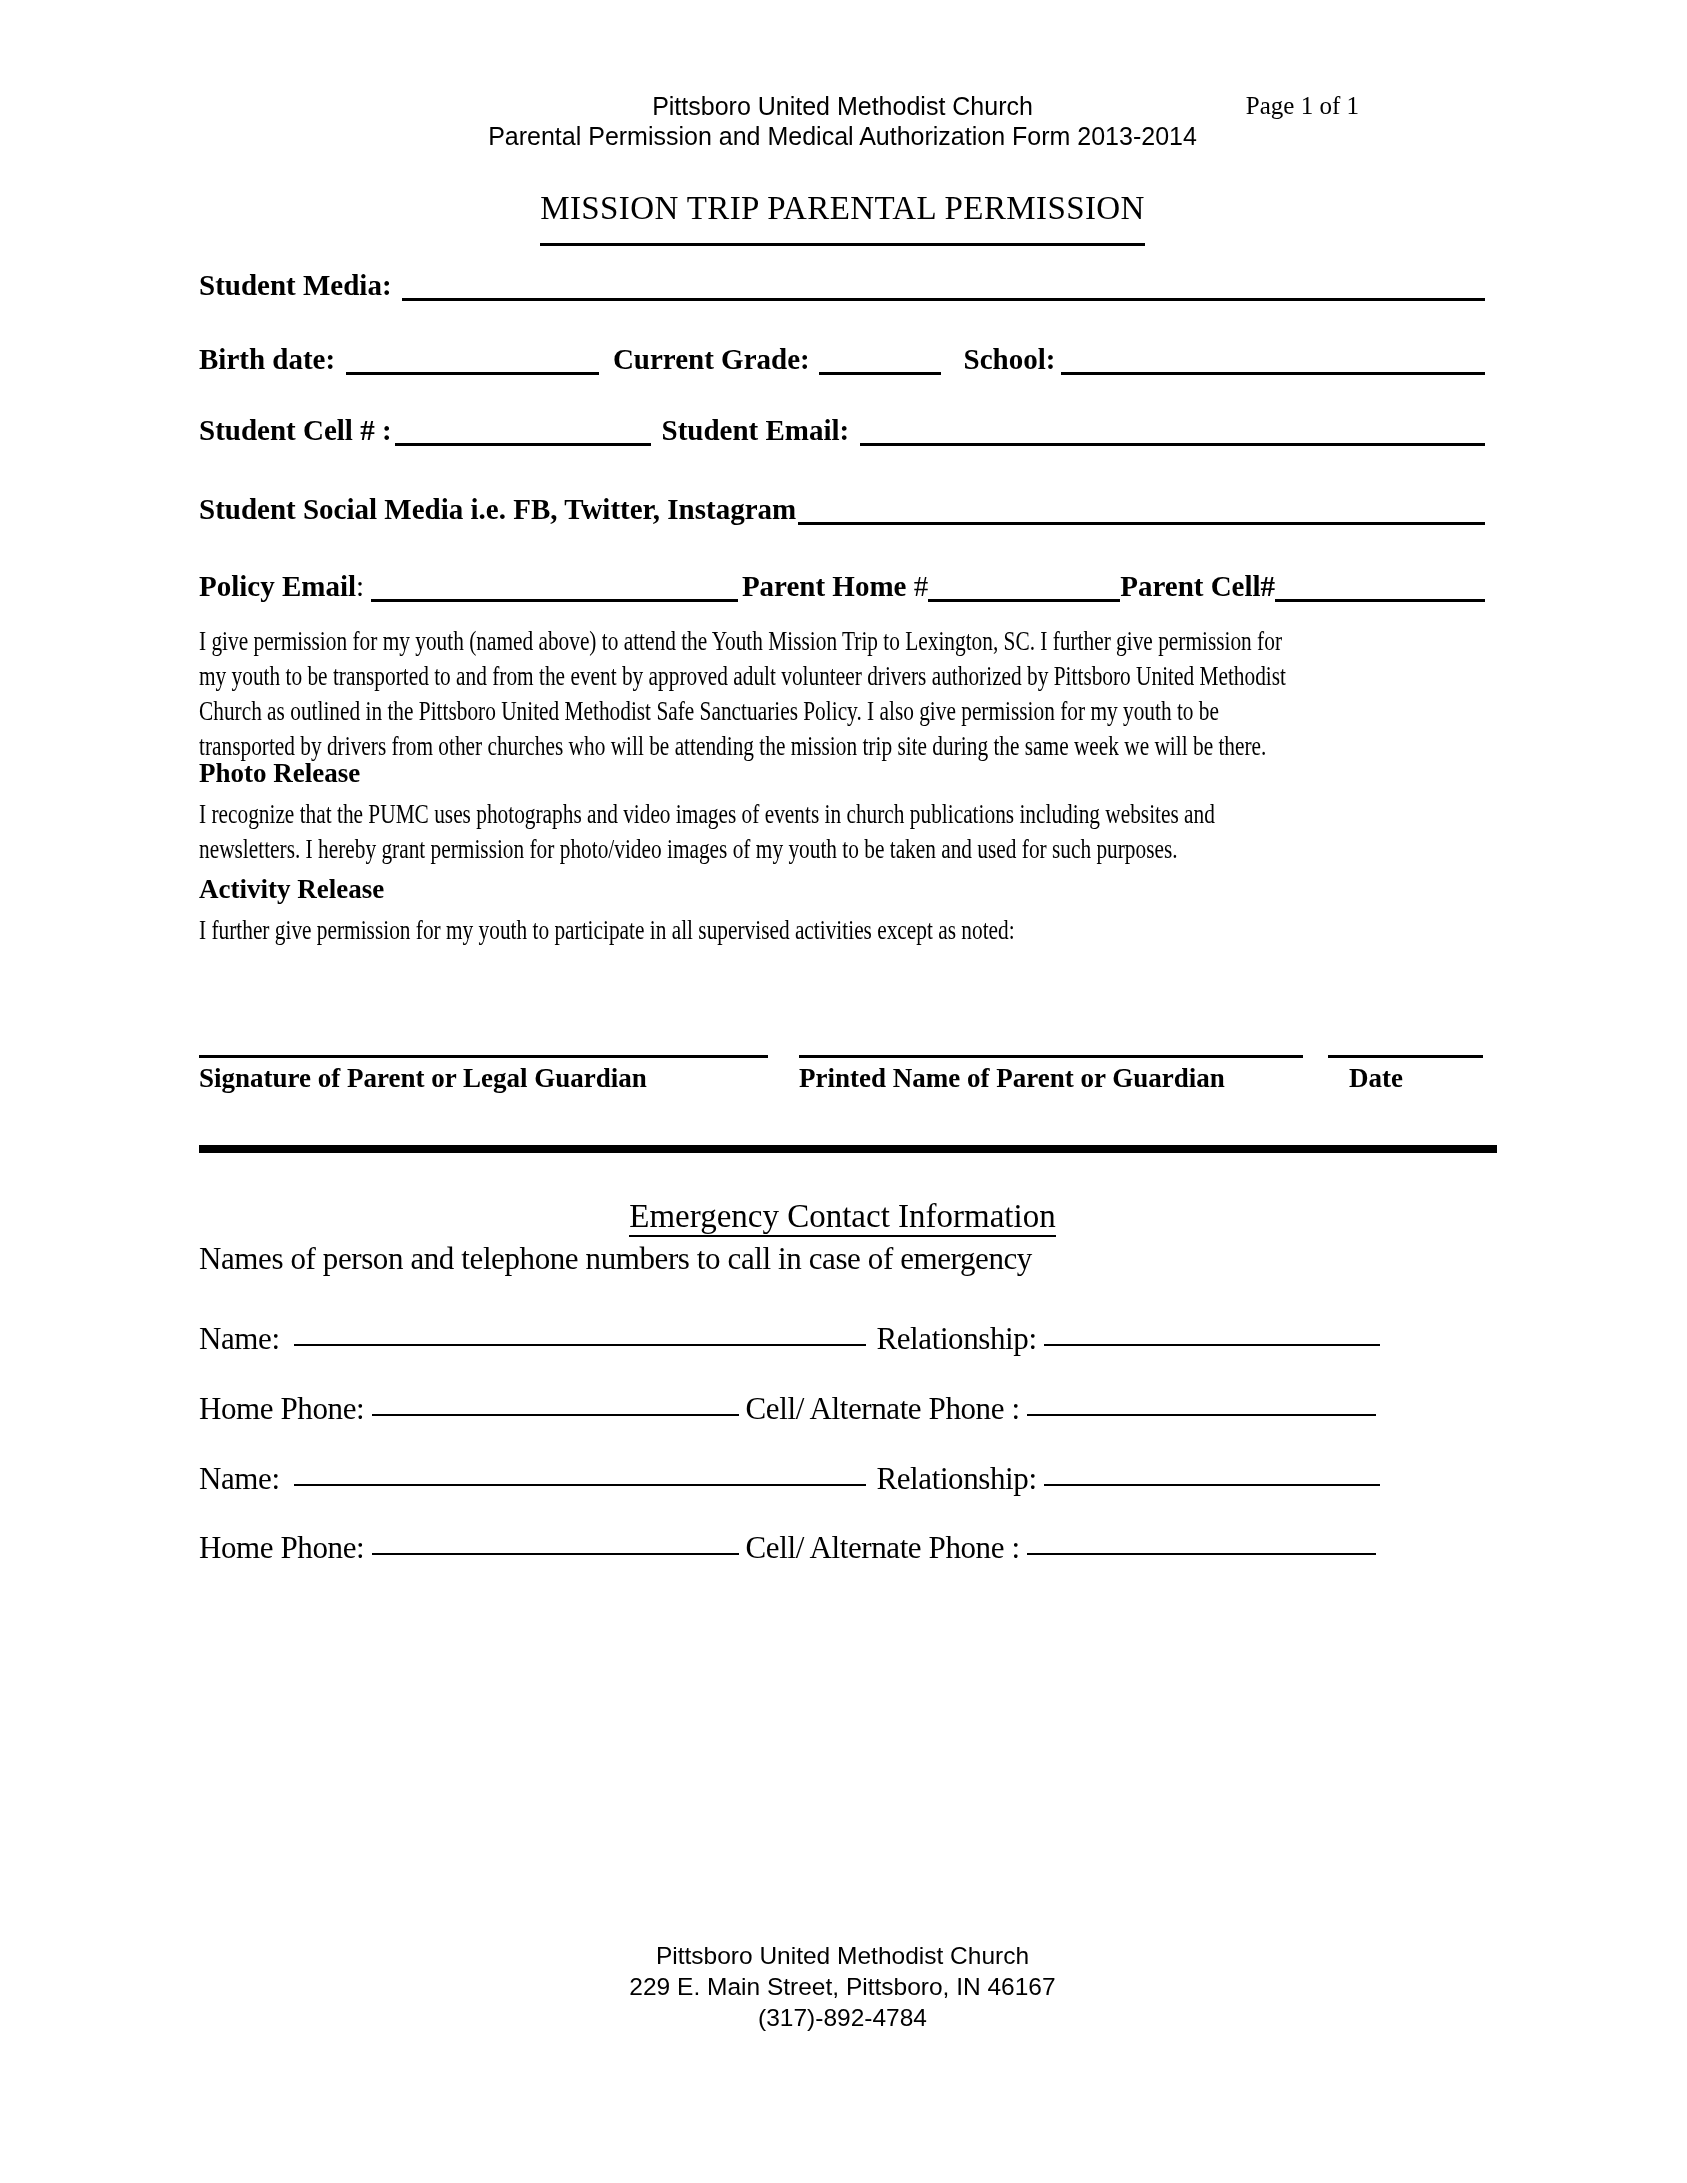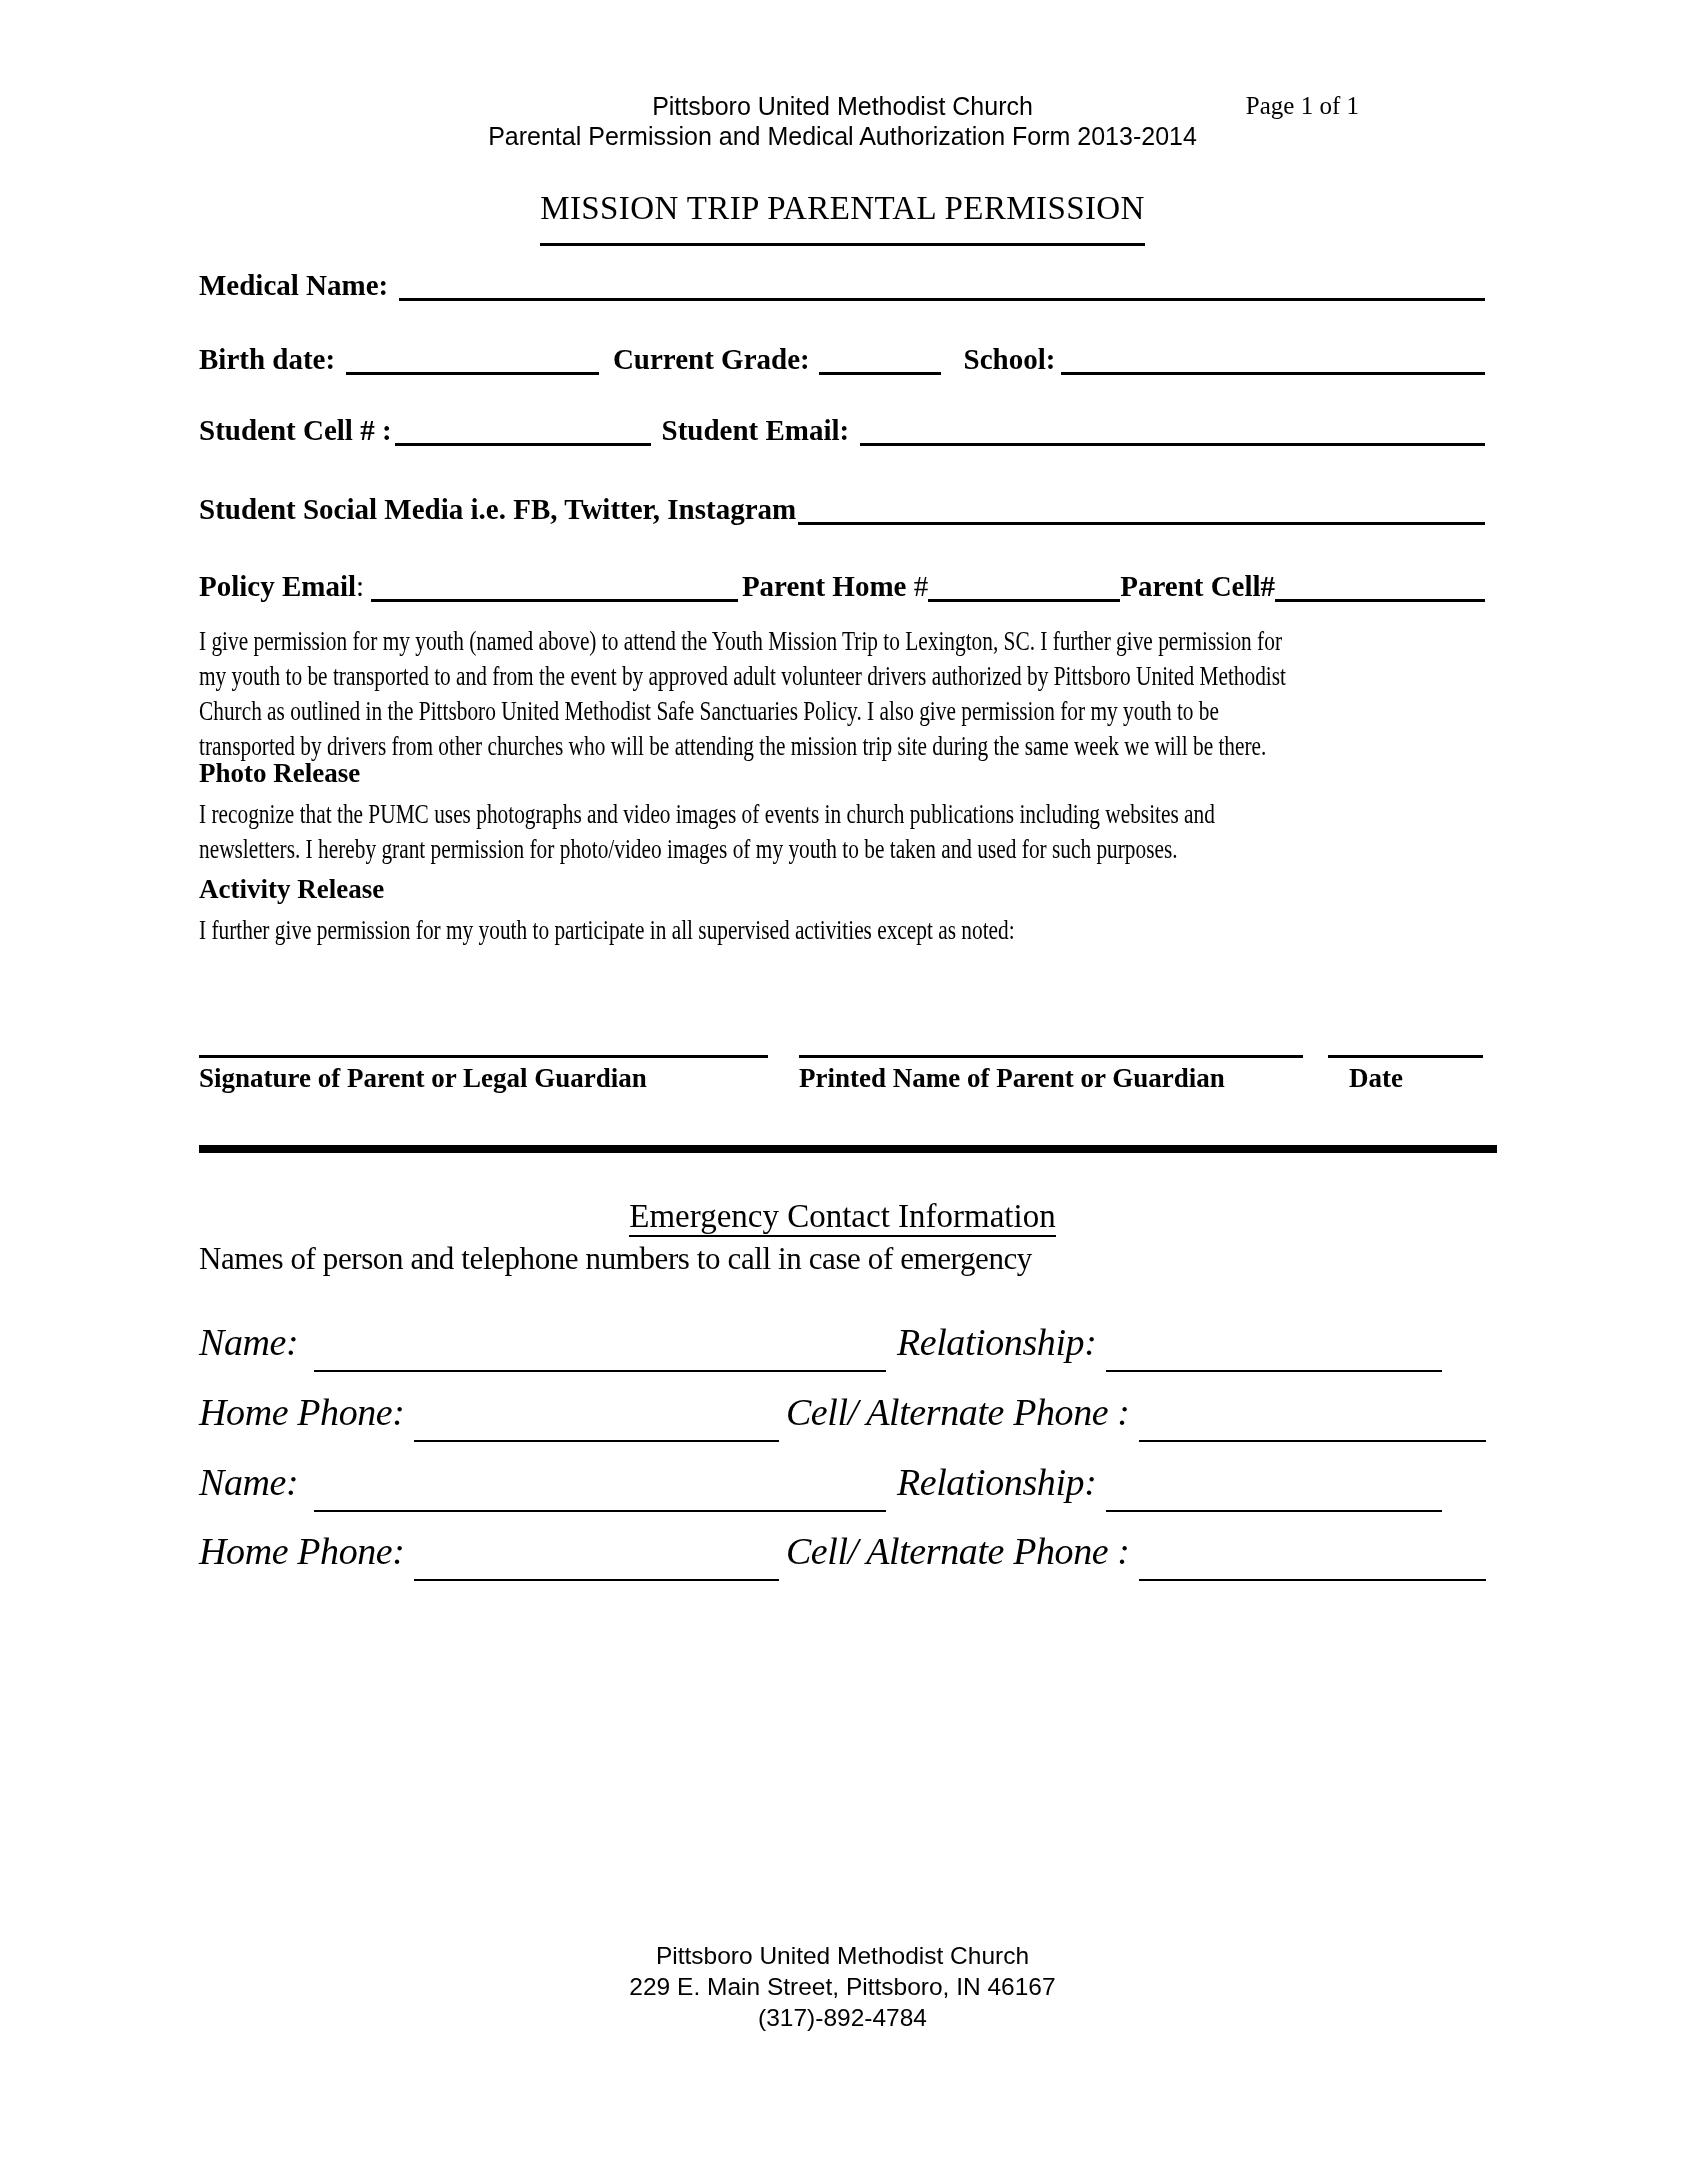--- a/index.html
+++ b/index.html
@@ -74,22 +74,22 @@
   }
   .em-title-wrap span {
     font-size:33px; border-bottom:2.6px solid #000; padding-bottom:0.9px;
   }
   .em-sub {
     position:absolute; top:1240px; left:199px;
     font-size:31px; letter-spacing:-0.4px; line-height:1.2;
   }
   .em-row {
     position:absolute; left:199px; width:1287px;
-    display:flex; align-items:flex-end;
-    font-size:38px; letter-spacing:-0.4px; line-height:1.2;font-style:italic;
+    display:flex; align-items:center;
+    font-size:31px; letter-spacing:-0.4px; line-height:1.2;
   }
   .eln {
     display:block; height:0;
     border-bottom:2.6px solid #000;
     position:relative; top:6.1px;
   }
   .footer-block {
     position:absolute; top:1940px; left:199px; width:1287px;
     text-align:center; font-size:24.5px; line-height:31px;
     white-space:pre-line;
@@ -109,21 +109,21 @@
     <div>Pittsboro United Methodist Church</div>
     <div>Parental Permission and Medical Authorization Form 2013-2014</div>
   </div>
   <div class="page-info sans">Page 1 of 1</div>
 
   <div class="title-wrap">
     <span>MISSION TRIP PARENTAL PERMISSION</span>
   </div>
 
   <div class="row" style="top:268px">
-    <span class="lbl">Medical Name: </span>
+    <span class="lbl">Student Media: </span>
     <span class="ln grow ml4"></span>
   </div>
 
   <div class="row" style="top:342px">
     <span class="lbl">Birth date: </span>
     <span class="ln ml4" style="width:253px"></span>
     <span class="lbl ml16">Current Grade: </span>
     <span class="ln ml2" style="width:122px"></span>
     <span class="lbl ml26">School:</span>
     <span class="ln grow ml6"></span>

